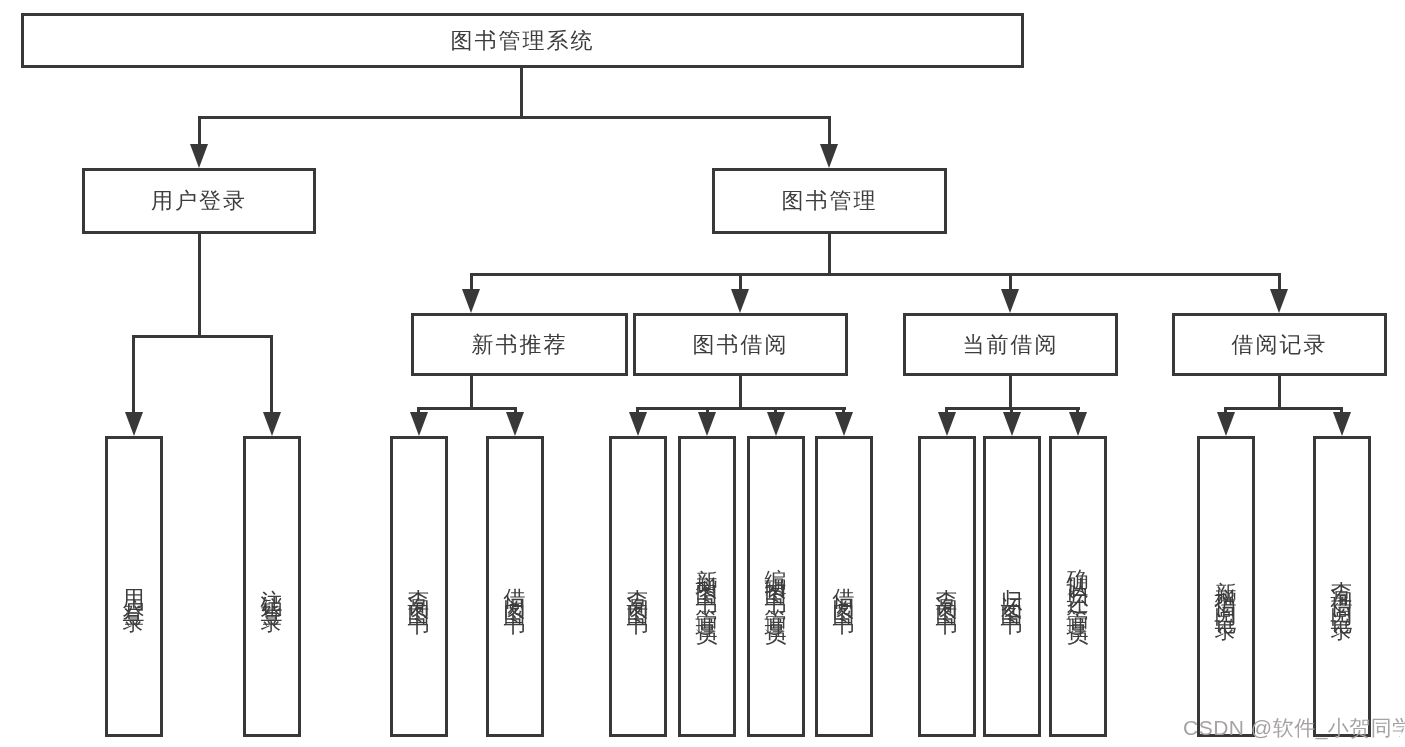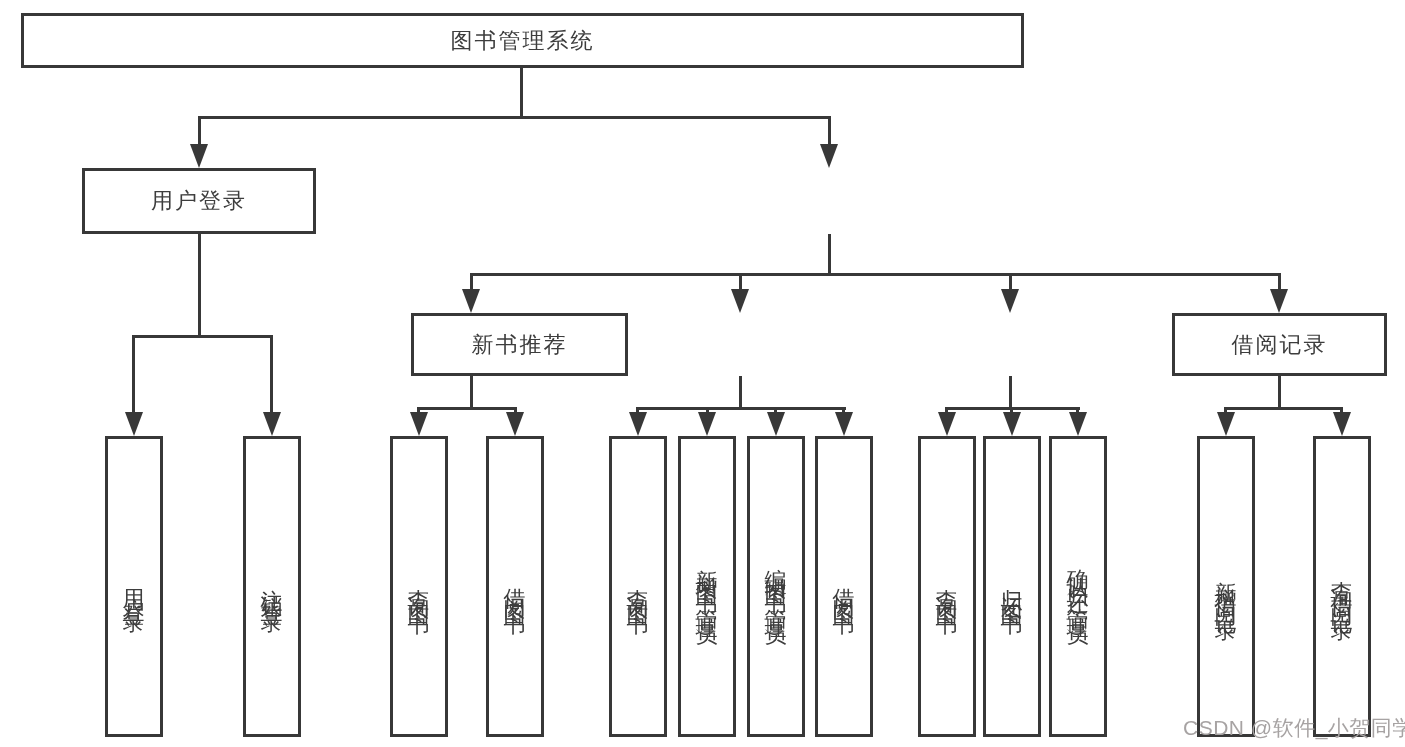--- a/index.html
+++ b/index.html
@@ -1,18 +1,19 @@
 <!DOCTYPE html>
 <html><head>
 <meta charset="utf-8">
 <style>
   html,body{margin:0;padding:0;background:#fff;}
   .canvas{
     position:relative;width:1405px;height:747px;background:#ffffff;overflow:hidden;
     font-family:"Liberation Sans","DejaVu Sans",sans-serif;
+    border-radius:26px;
   }
   
   .nbox{
     position:absolute;box-sizing:border-box;border:3px solid #383838;background:#ffffff;
     display:flex;align-items:center;justify-content:center;
     color:#3d3d3d;font-size:22px;letter-spacing:2px;white-space:nowrap;
   }
   .leaf{
     position:absolute;box-sizing:border-box;border:3px solid #383838;background:#ffffff;
     display:flex;align-items:center;justify-content:center;
@@ -40,23 +41,32 @@
 <div class="canvas">
 
   <div class="nbox" style="left:21px;top:13px;width:1003px;height:55px;">
     <span>图书管理系统</span>
   </div>
 
   <div class="nbox" style="left:82px;top:168px;width:234px;height:66px;">
     <span>用户登录</span>
   </div>
 
+  <div class="nbox" style="left:712px;top:168px;width:235px;height:66px;">
+    <span>图书管理</span>
+  </div>
 
   <div class="nbox" style="left:363px;top:313px;width:217px;height:63px;margin-left:48px;">
     <span>新书推荐</span>
+  </div>
+  <div class="nbox" style="left:633px;top:313px;width:215px;height:63px;">
+    <span>图书借阅</span>
+  </div>
+  <div class="nbox" style="left:903px;top:313px;width:215px;height:63px;">
+    <span>当前借阅</span>
   </div>
   <div class="nbox" style="left:1172px;top:313px;width:215px;height:63px;">
     <span>借阅记录</span>
   </div>
 
   <div class="leaf" style="left:105px;top:436px;width:58px;height:301px;">
     <span class="vtext">用户登录</span>
   </div>
   <div class="leaf" style="left:243px;top:436px;width:58px;height:301px;">
     <span class="vtext">注销登录</span>

